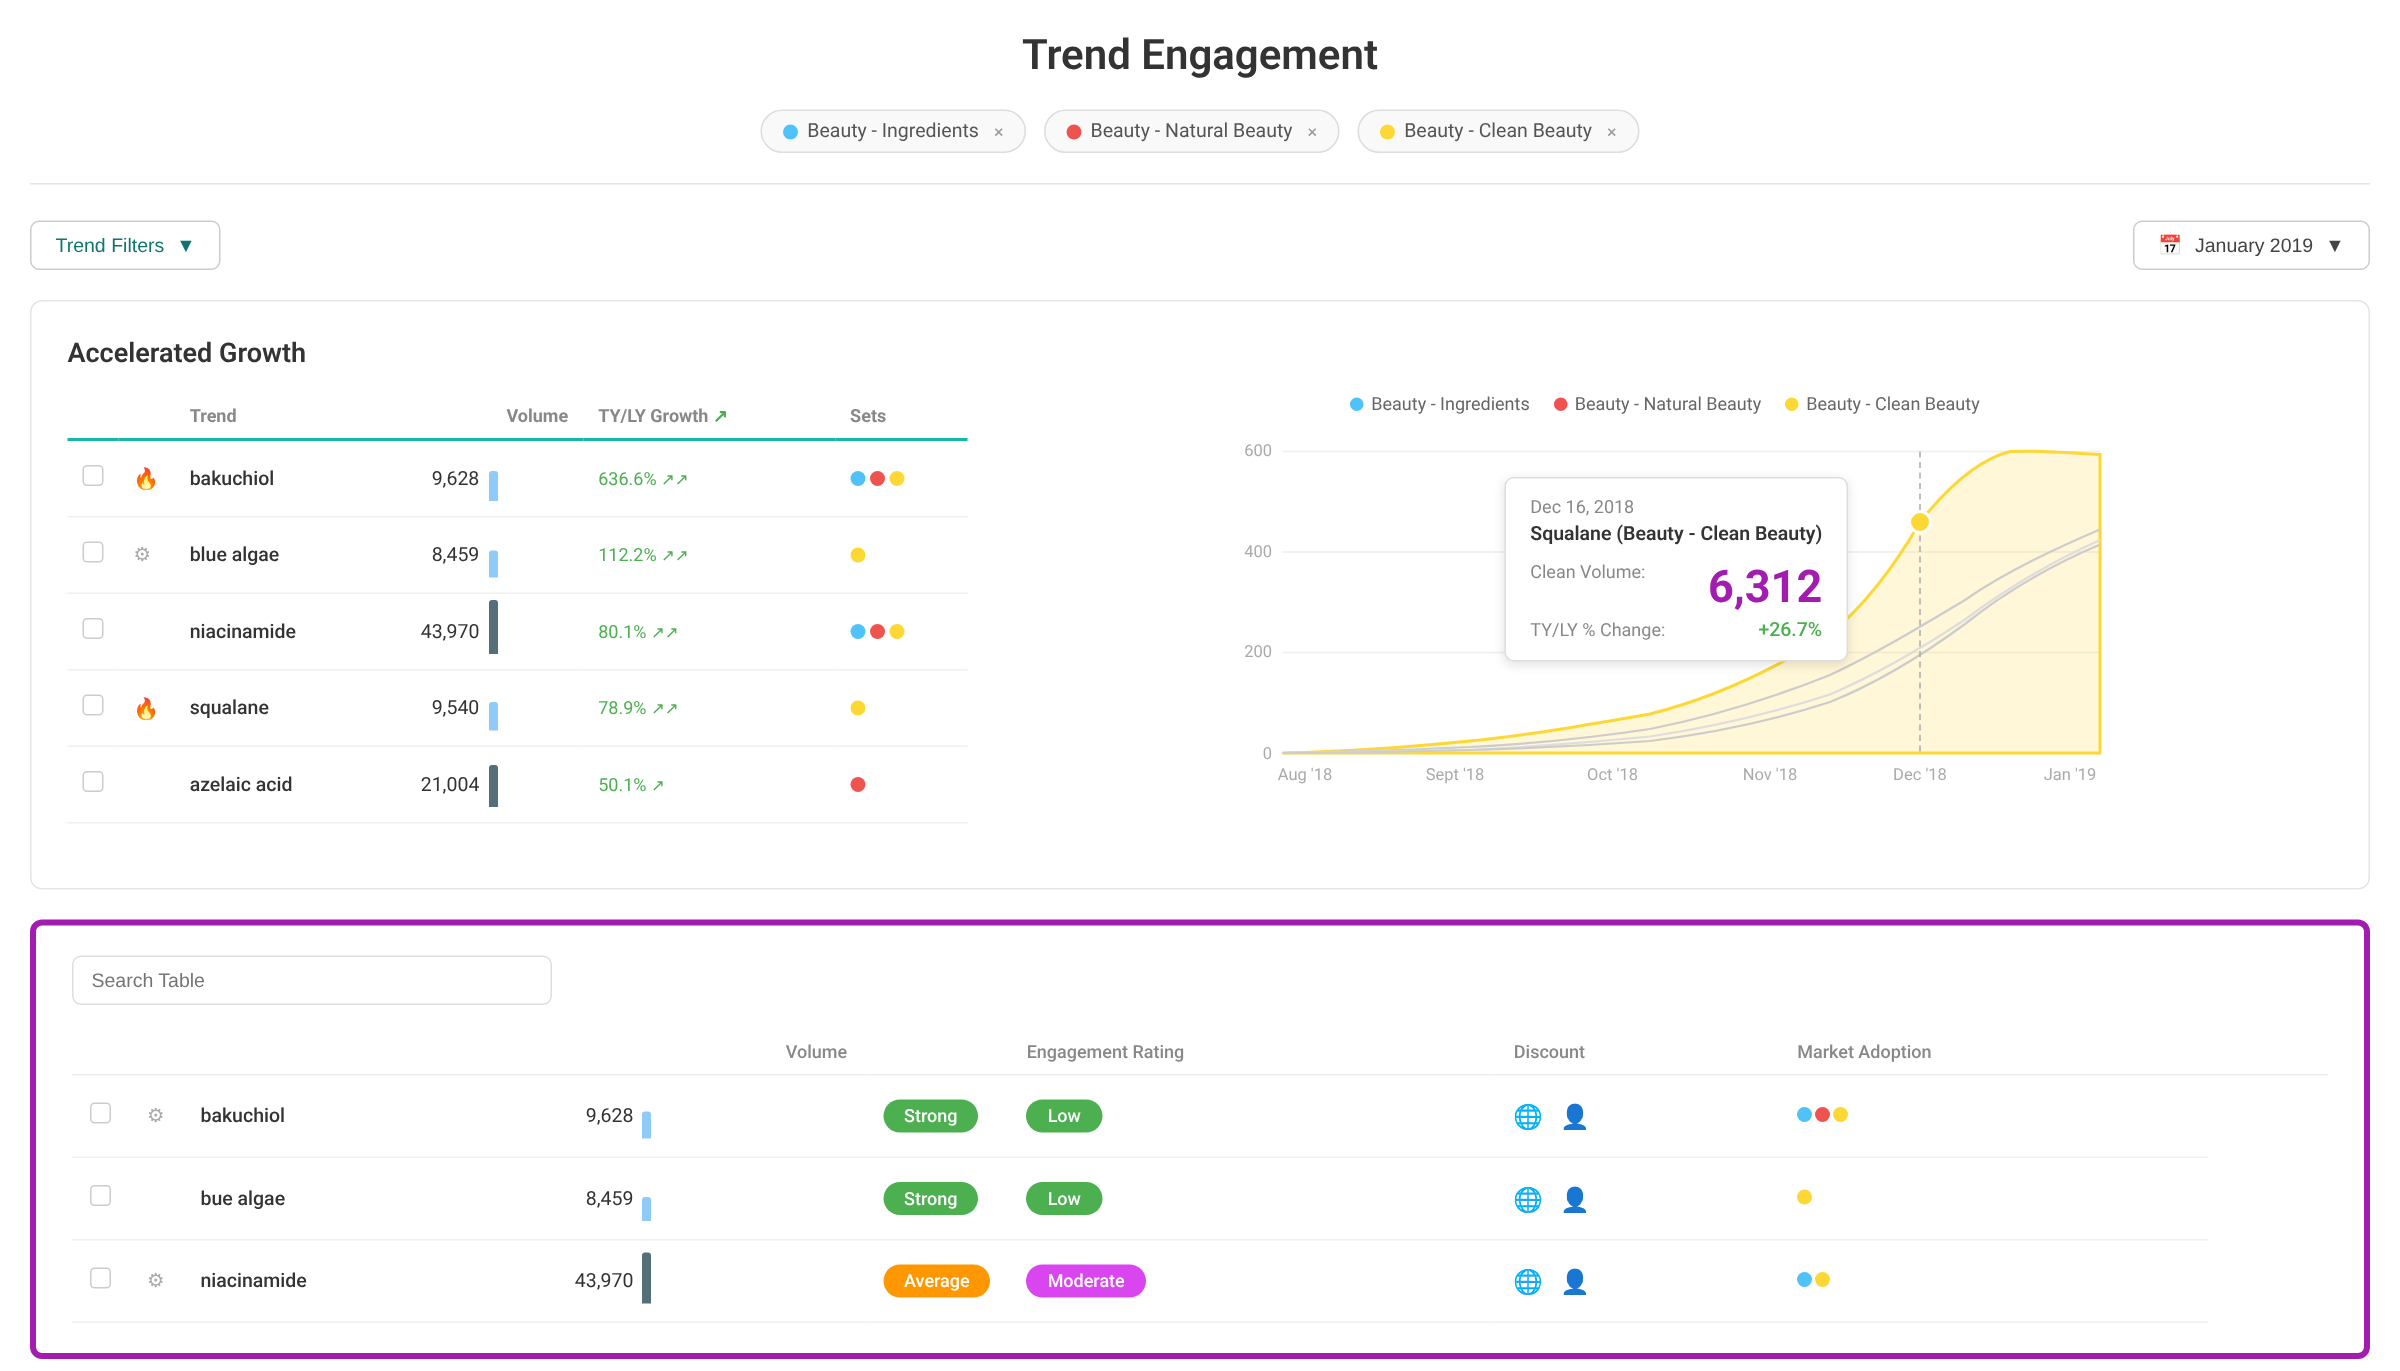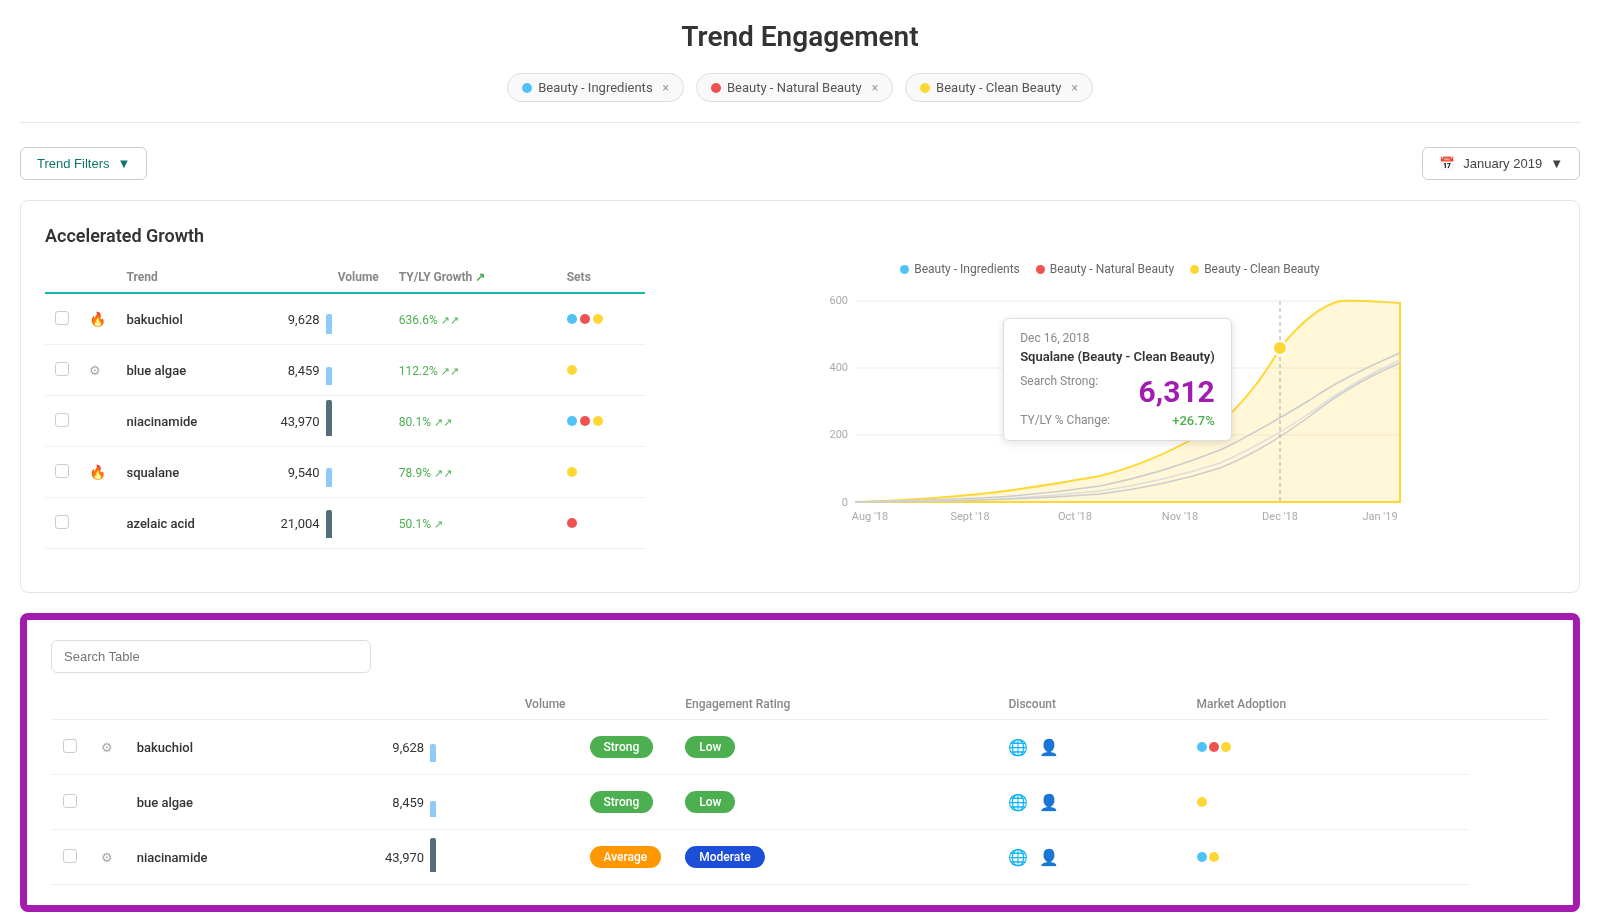--- a/index.html
+++ b/index.html
@@ -62,36 +62,36 @@
     
     .chart-tooltip { position: absolute; background: #fff; border: 1px solid #ddd; border-radius: 6px; padding: 12px 16px; box-shadow: 0 2px 8px rgba(0,0,0,0.12); font-size: 13px; top: 60px; left: 45%; z-index: 10; min-width: 180px; }
     .tooltip-date { color: #888; font-size: 12px; margin-bottom: 4px; }
     .tooltip-title { font-weight: 600; font-size: 13px; margin-bottom: 10px; }
     .tooltip-value { font-size: 30px; font-weight: 700; color: #a21caf; }
     .tooltip-row { display: flex; justify-content: space-between; gap: 20px; margin-top: 4px; }
     .tooltip-label { color: #888; font-size: 12px; }
     .tooltip-pct { color: #4caf50; font-size: 13px; font-weight: 500; }
     
     
-    .bottom-panel { background: #fff; border: 7px solid #a21caf; border-radius: 8px; padding: 20px 24px; }
+    .bottom-panel { background: #fff; border: 4px solid #a21caf; border-radius: 8px; padding: 20px 24px; }
     
     .search-box { display: flex; align-items: center; border: 1px solid #ddd; border-radius: 6px; padding: 8px 12px; width: 320px; margin-bottom: 16px; }
     .search-box input { border: none; outline: none; font-size: 13px; color: #666; width: 100%; }
     
     .data-table { width: 100%; border-collapse: collapse; }
     .data-table th { text-align: left; padding: 8px 12px; font-size: 12px; color: #888; font-weight: 500; border-bottom: 1px solid #eee; }
     .data-table th.right { text-align: right; }
     .data-table td { padding: 12px 12px; font-size: 13px; color: #333; border-bottom: 1px solid #f0f0f0; vertical-align: middle; }
     .data-table td.right { text-align: right; }
     
     .badge { display: inline-block; padding: 4px 14px; border-radius: 12px; font-size: 12px; font-weight: 500; color: #fff; }
     .badge-strong { background: #4caf50; }
     .badge-average { background: #ff9800; }
     .badge-low { background: #4caf50; }
-    .badge-moderate { background: #1d4ed8; }
+    .badge-moderate { background: #d946ef; }
     
     
     svg { overflow: visible; }
     
     .volume-bar-wrap { display: flex; align-items: center; gap: 6px; }
     .vol-num { min-width: 50px; text-align: right; }
     .vol-bar-bg { width: 6px; height: 30px; position: relative; display: inline-block; }
     .vol-bar-fill { position: absolute; bottom: 0; left: 0; width: 6px; border-radius: 2px 2px 0 0; }
   </style>
 </head>
@@ -314,21 +314,21 @@
             <text x="360" y="232" font-size="11" fill="#aaa" text-anchor="middle">Nov '18</text>
             <text x="460" y="232" font-size="11" fill="#aaa" text-anchor="middle">Dec '18</text>
             <text x="560" y="232" font-size="11" fill="#aaa" text-anchor="middle">Jan '19</text>
           </svg>
 
           
           <div class="chart-tooltip" style="top:30px;left:38%;">
             <div class="tooltip-date">Dec 16, 2018</div>
             <div class="tooltip-title">Squalane (Beauty - Clean Beauty)</div>
             <div class="tooltip-row">
-              <span class="tooltip-label">Search Strong:</span>
+              <span class="tooltip-label">Clean Volume:</span>
               <span class="tooltip-value">6,312</span>
             </div>
             <div class="tooltip-row">
               <span class="tooltip-label">TY/LY % Change:</span>
               <span class="tooltip-pct">+26.7%</span>
             </div>
           </div>
         </div>
       </div>
     </div>

